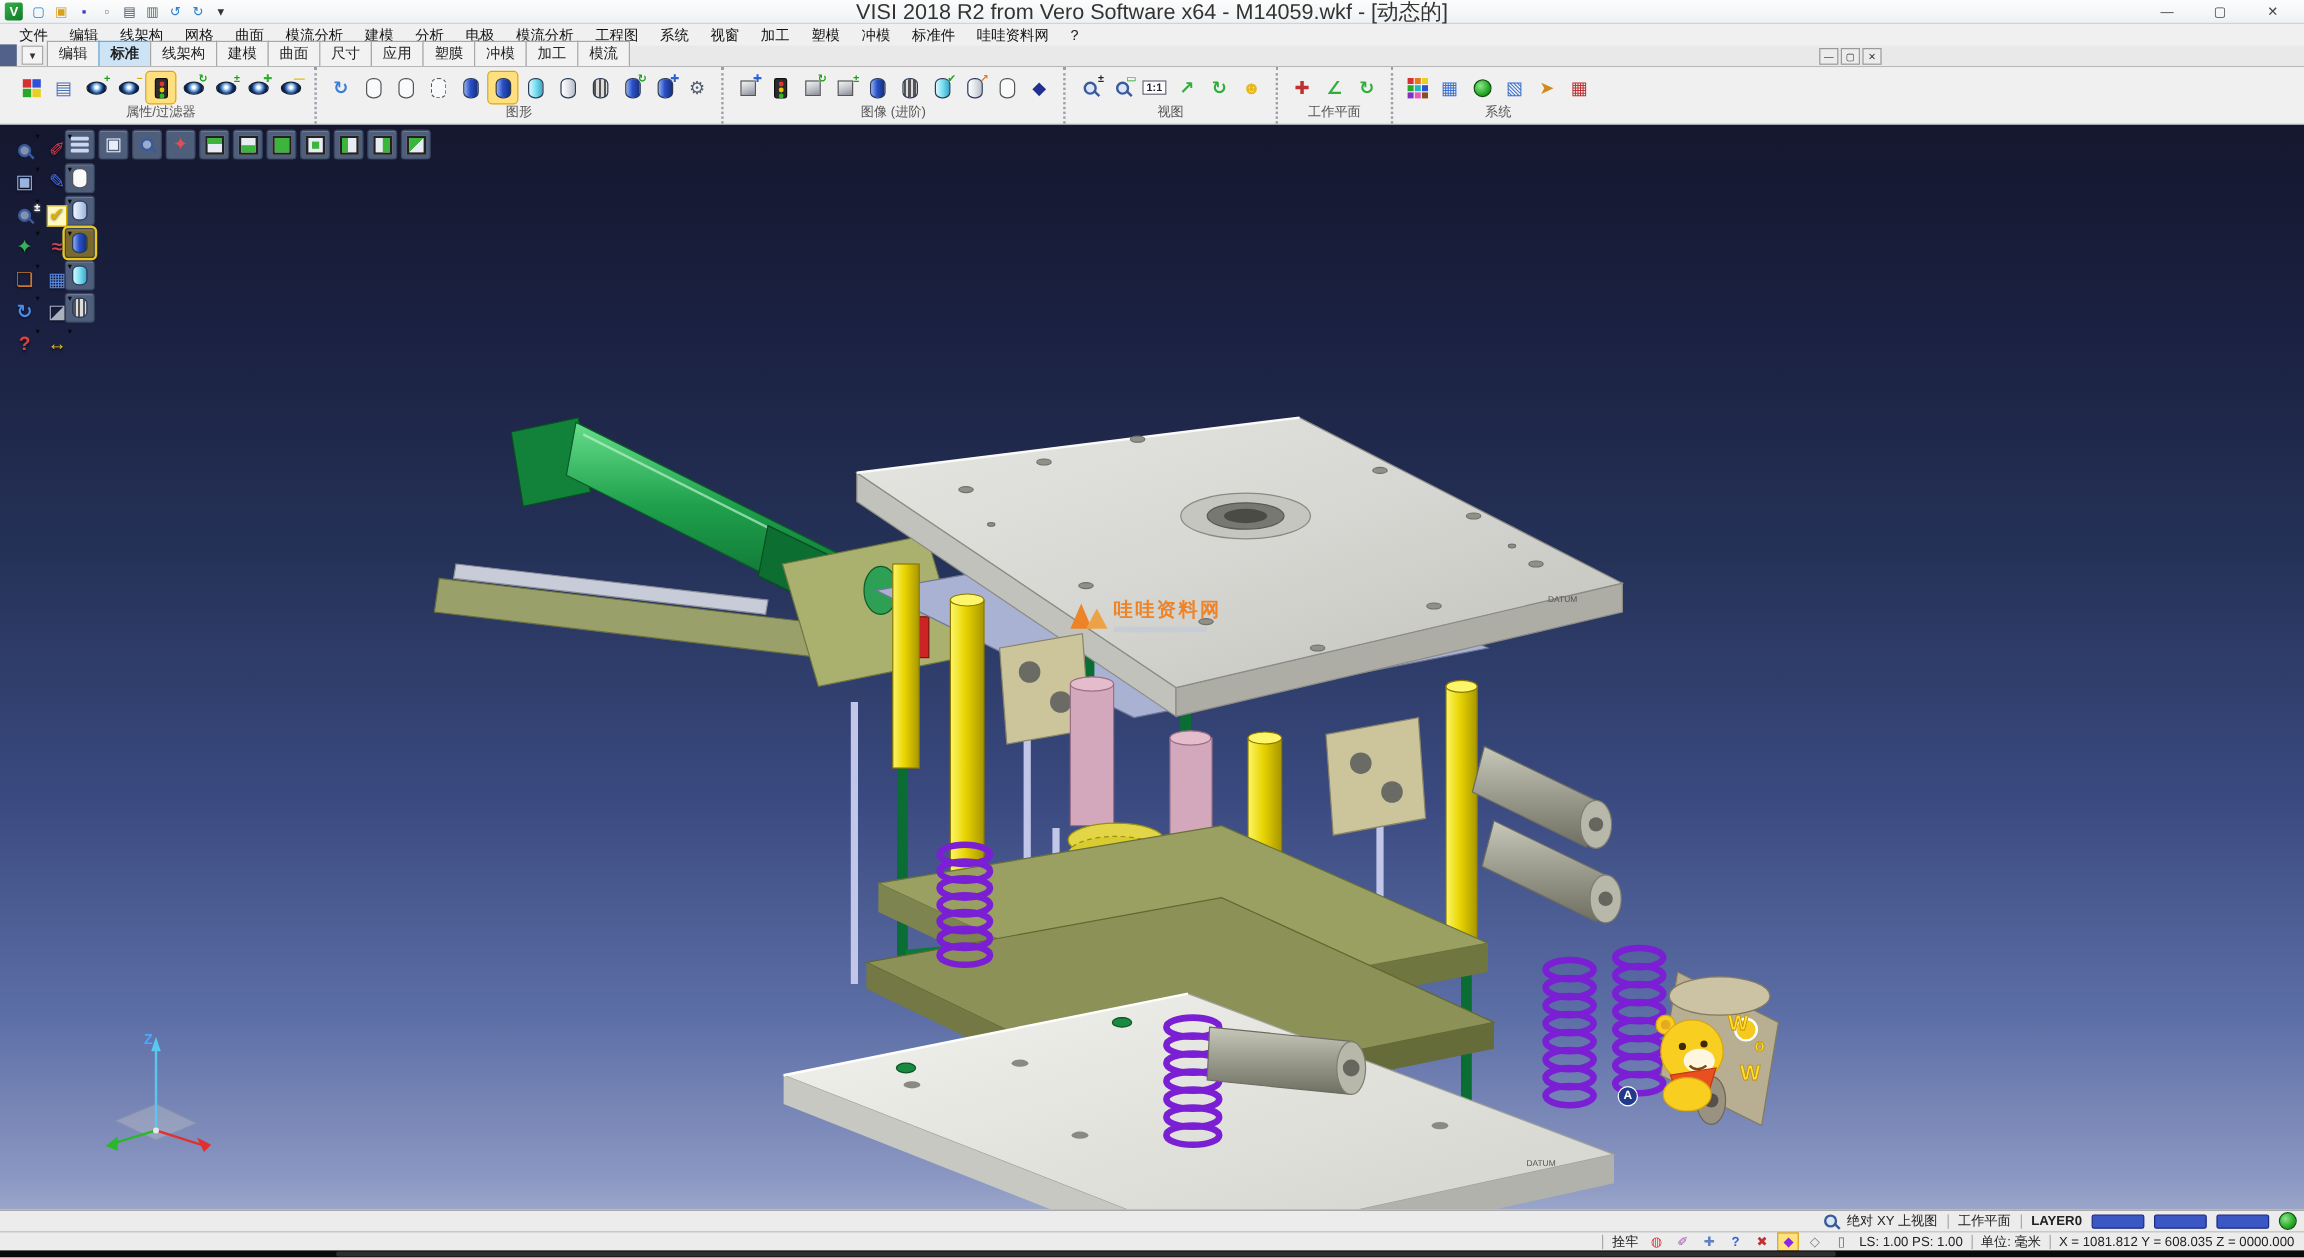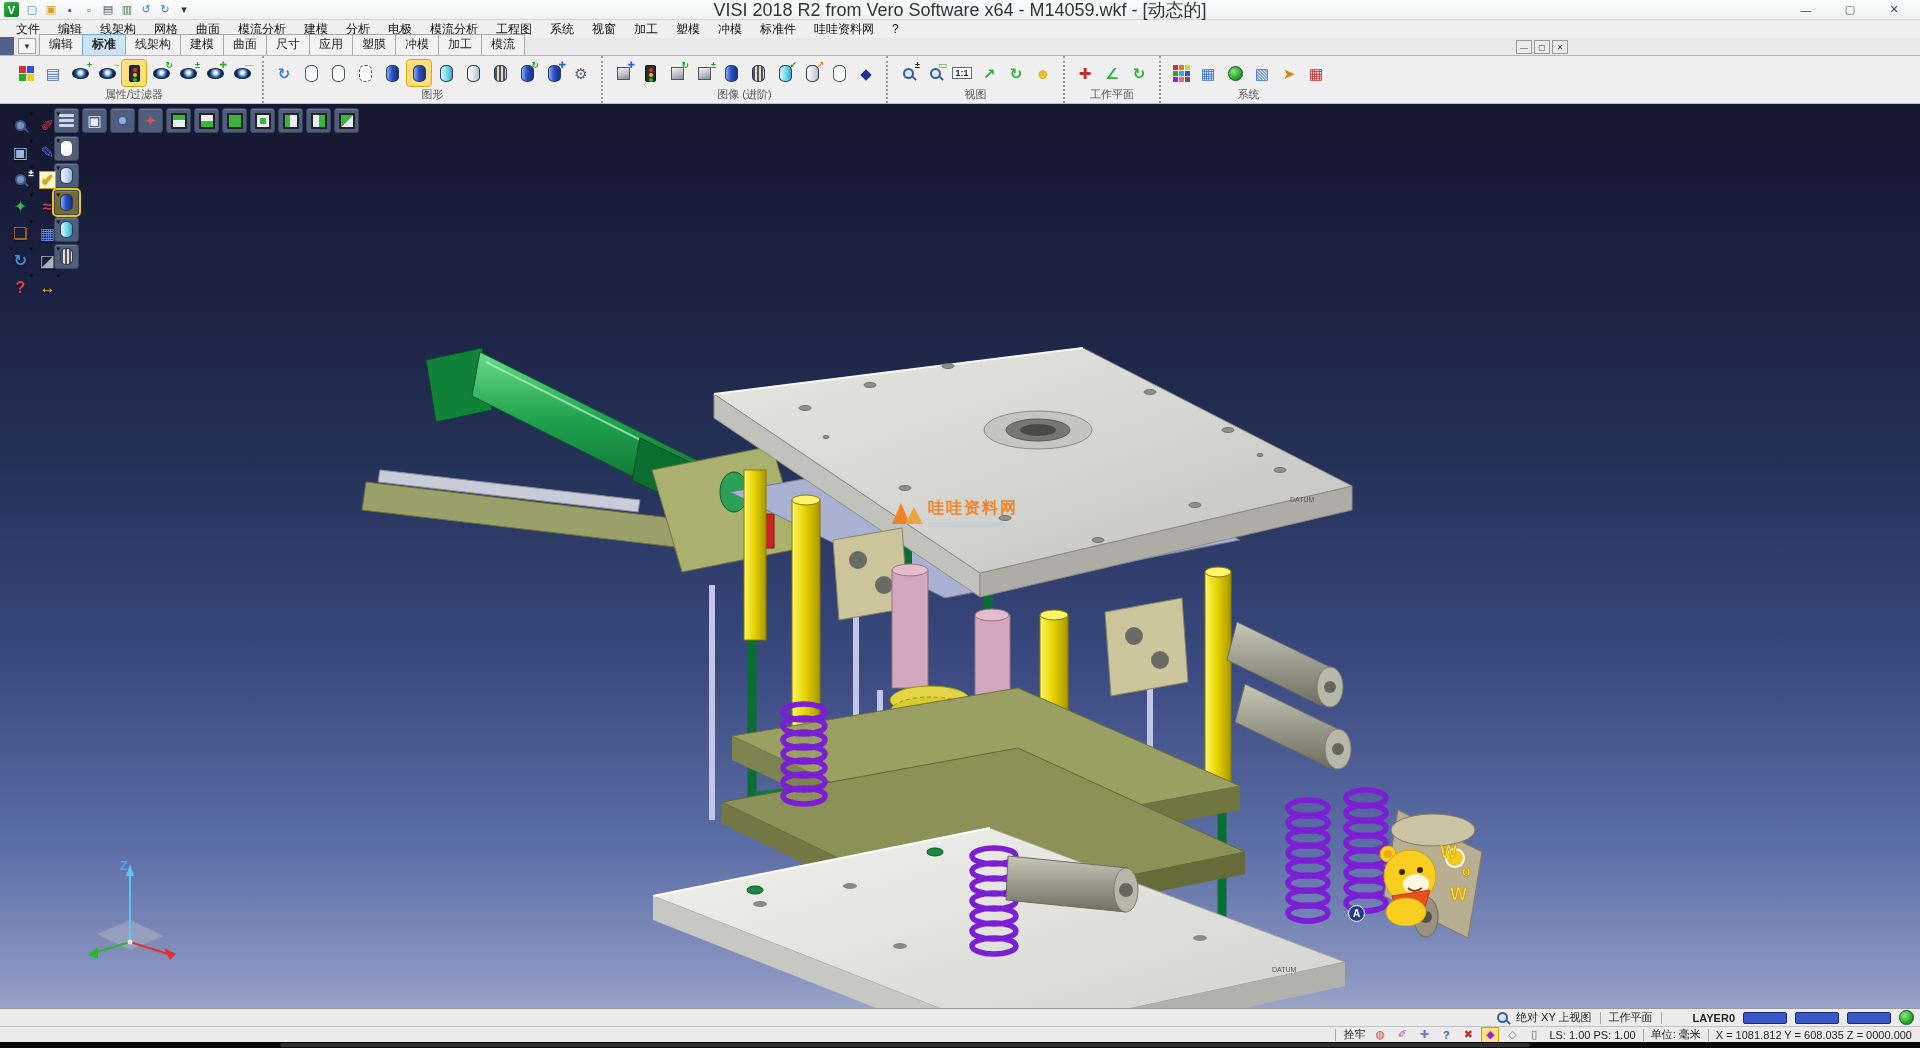--- a/index.html
+++ b/index.html
@@ -145,21 +145,21 @@
 .srow1 { position:absolute; left:0; top:1008px; width:1920px; height:18px;
   background:#ececec; border-top:1px solid #9a9a9a; display:flex; align-items:center;
   justify-content:flex-end; gap:8px; padding-right:6px; font-size:11px; }
 .srow2 { position:absolute; left:0; top:1026px; width:1920px; height:16px;
   background:#ececec; border-top:1px solid #c0c0c0; display:flex; align-items:center;
   justify-content:flex-end; gap:7px; padding-right:8px; font-size:11px; }
 .ssep { width:1px; height:12px; background:#a8a8a8; }
 .sico { width:16px; height:14px; display:flex; align-items:center; justify-content:center;
   font-size:11px; font-weight:bold; }
 .sico.hl { background:#ffe27e; outline:1px solid #d8a000; }
-.layer { font-weight:bold;margin-left:23px; }
+.layer { font-weight:bold; }
 .taskbar { position:absolute; left:0; top:1042px; width:1920px; height:6px; background:#0a0a0a; }
 .taskbar .inner { position:absolute; left:280px; top:1px; width:1250px; height:4px;
   background:#2e2e2e; border-radius:2px; }
 </style>
 </head>
 <body>
 
 <div class="titlebar">
   <div class="vlogo">V</div>
   <div class="qat" id="qat">

